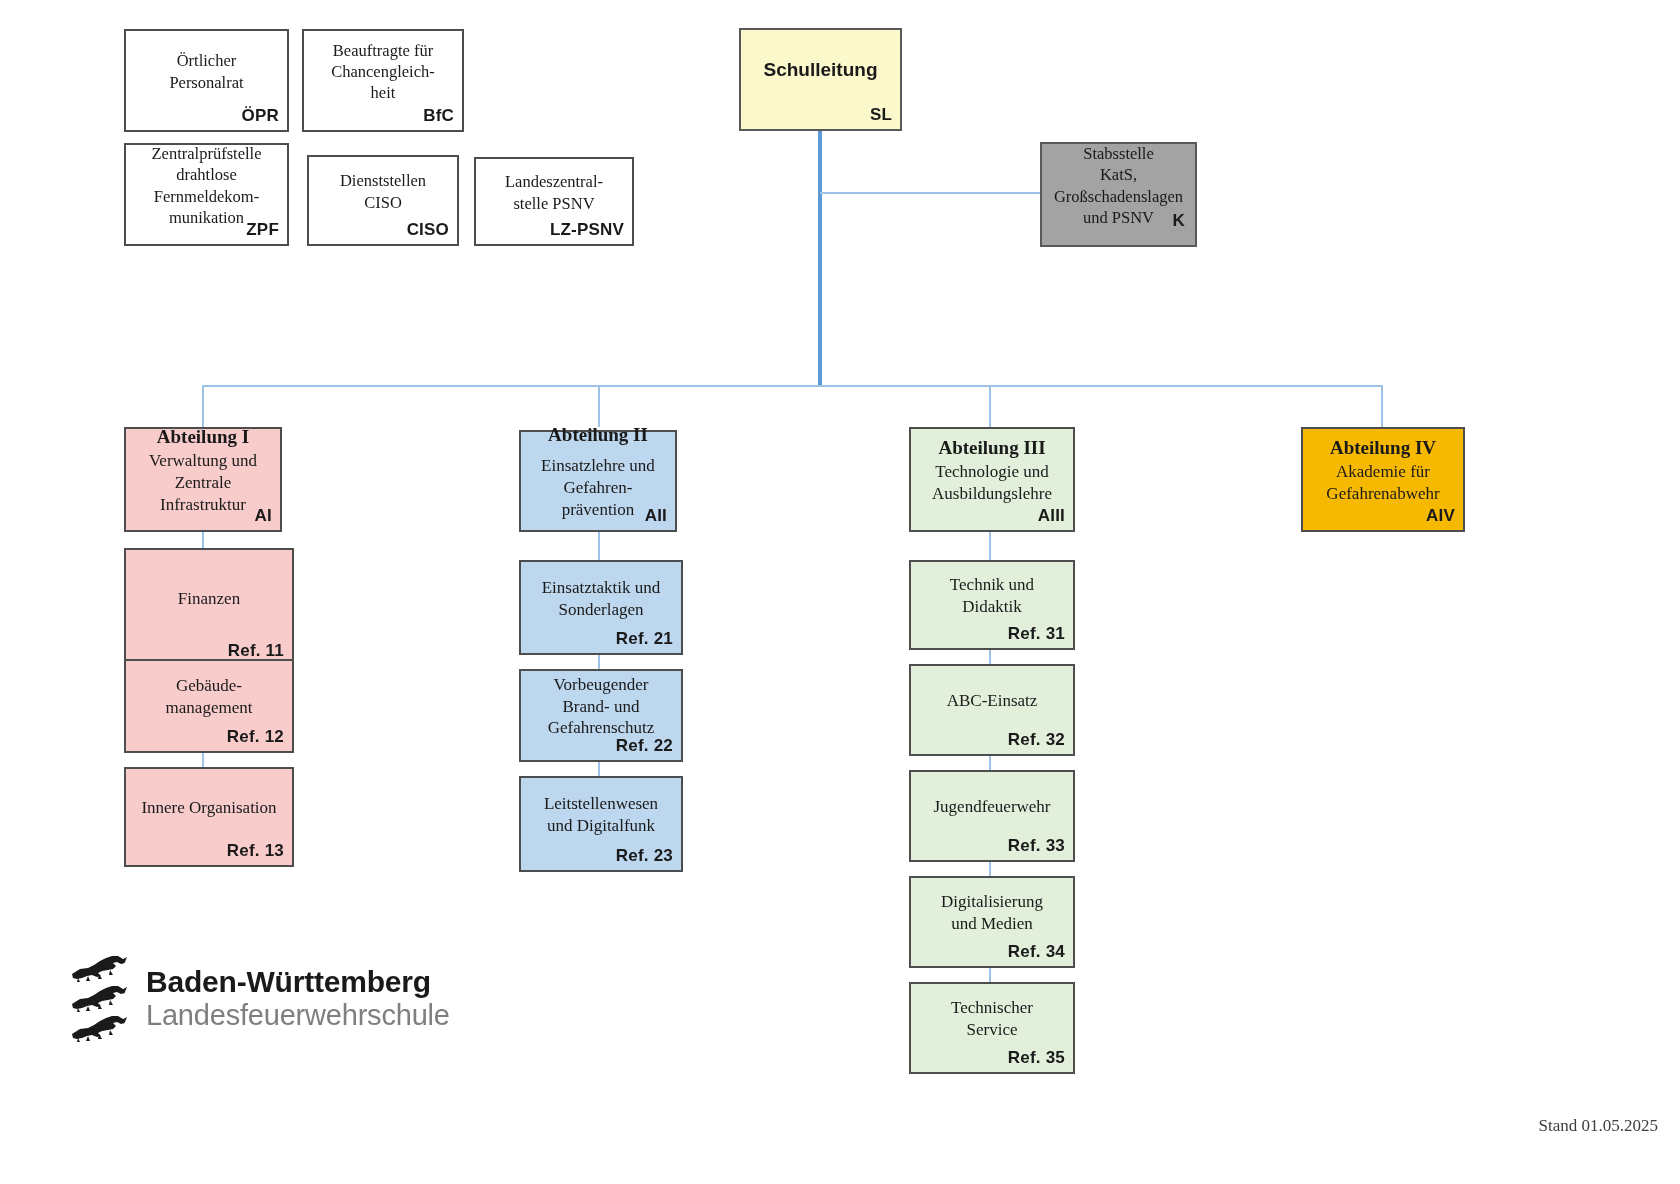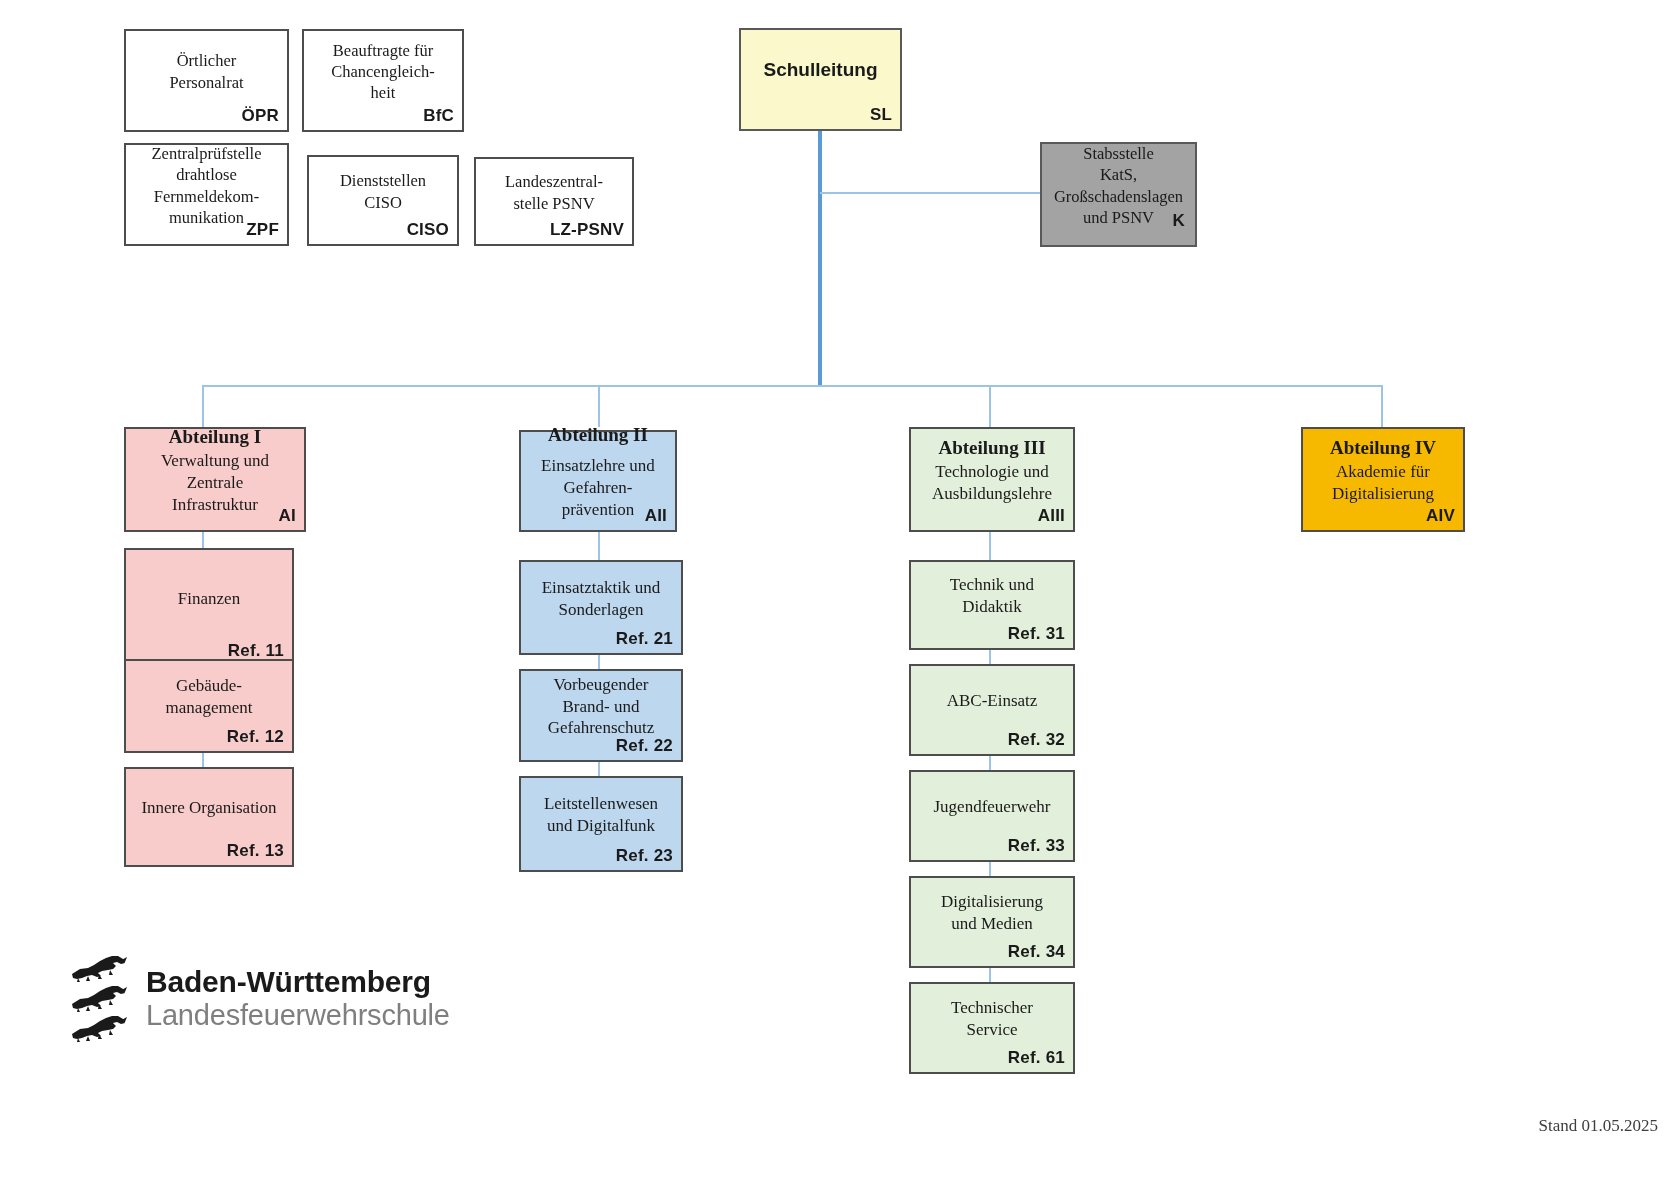--- a/index.html
+++ b/index.html
@@ -207,21 +207,21 @@
   </div>
 
   <div class="box stabs has-code" style="left:1040px; top:142px; width:157px; height:105px;">
     <div class="desc">Stabsstelle
 KatS,
 Großschadenslagen
 und PSNV</div>
     <div class="code">K</div>
   </div>
 
-  <div class="box dept dept-1 has-code" style="left:124px; top:427px; width:182px; height:105px;">
+  <div class="box dept dept-1 has-code" style="left:124px; top:427px; width:158px; height:105px;">
     <div class="title">Abteilung I</div>
     <div class="desc">Verwaltung und
 Zentrale
 Infrastruktur</div>
     <div class="code">AI</div>
   </div>
   <div class="box ref ref-1 has-code" style="left:124px; top:548px; width:170px; height:119px;">
     <div class="desc">Finanzen</div>
     <div class="code">Ref. 11</div>
   </div>
@@ -279,27 +279,27 @@
     <div class="code">Ref. 33</div>
   </div>
   <div class="box ref ref-3 has-code" style="left:909px; top:876px; width:166px; height:92px;">
     <div class="desc">Digitalisierung
 und Medien</div>
     <div class="code">Ref. 34</div>
   </div>
   <div class="box ref ref-3 has-code" style="left:909px; top:982px; width:166px; height:92px;">
     <div class="desc">Technischer
 Service</div>
-    <div class="code">Ref. 61</div>
+    <div class="code">Ref. 35</div>
   </div>
 
   <div class="box dept dept-4 has-code" style="left:1301px; top:427px; width:164px; height:105px;">
     <div class="title">Abteilung IV</div>
     <div class="desc">Akademie für
-Digitalisierung</div>
+Gefahrenabwehr</div>
     <div class="code">AIV</div>
   </div>
 
   <div id="logo">
     <div class="lions">
       <svg width="62" height="92" viewBox="0 0 62 92" aria-hidden="true">
         <g fill="#1a1a1a">
 
           <g transform="translate(0,0)">
             <path d="M4 22 L12 17 L20 16 L26 13 L32 9 L38 6 L44 4 L50 4 L55 7 L57 11 L53 12 L49 10 L45 11 L48 14 L45 17 L40 18 L34 19 L30 21 L33 24 L29 25 L24 23 L19 24 L14 26 L9 27 L5 26 Z"></path>

